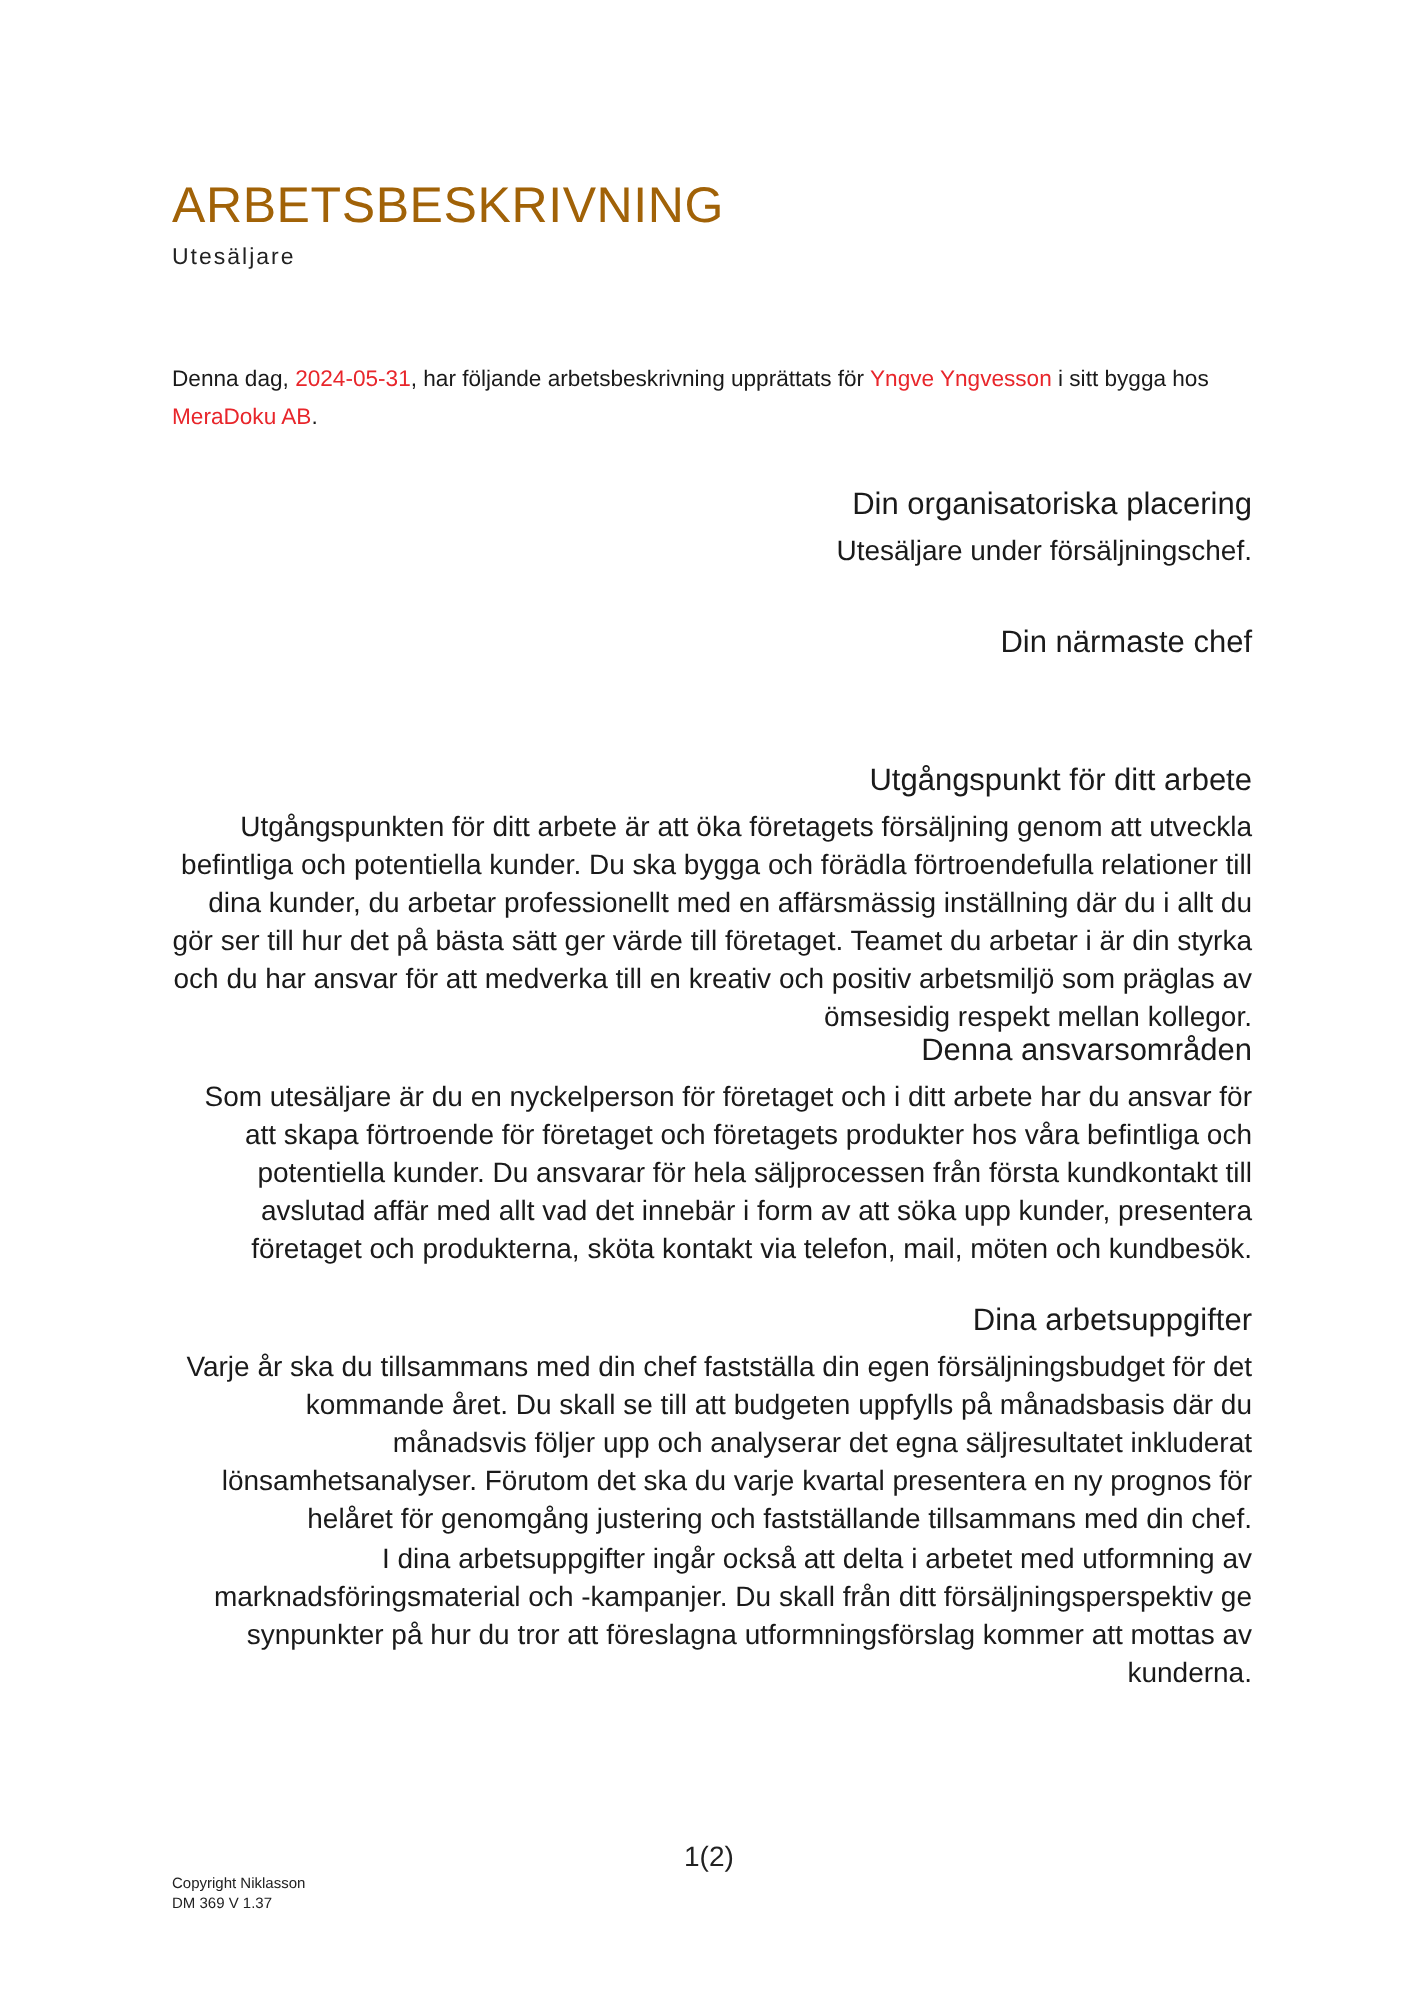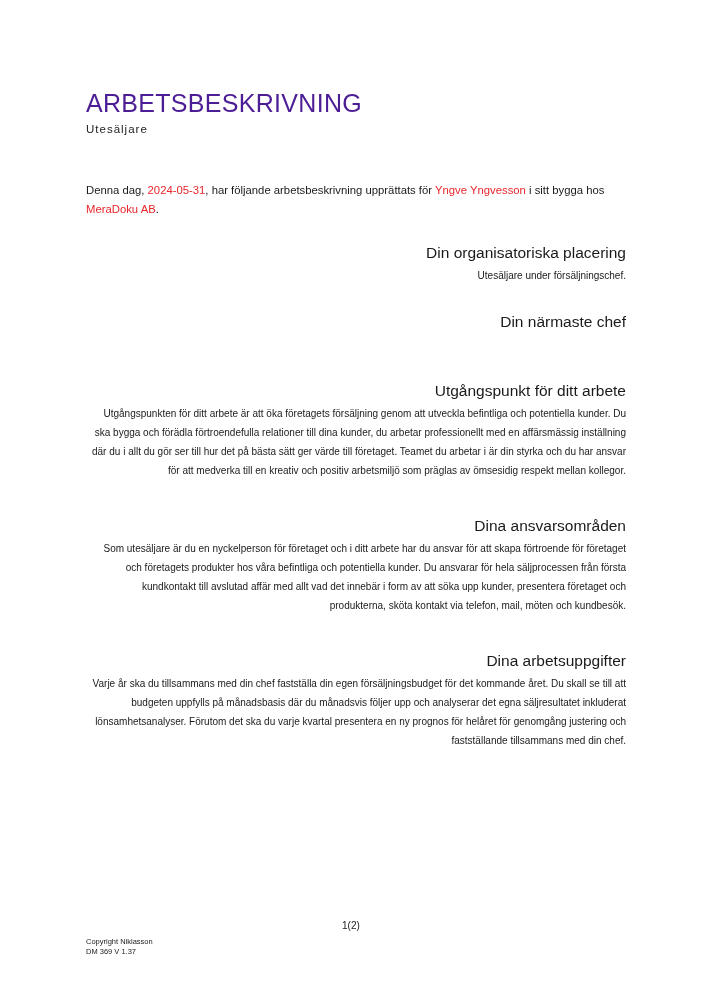--- a/index.html
+++ b/index.html
@@ -3,42 +3,42 @@
   <meta charset="utf-8">
   <style>
     html, body { margin: 0; padding: 0; background: #ffffff; }
     body {
       width: 707px; height: 1000px; position: relative; overflow: hidden;
       font-family: "Liberation Sans", sans-serif; color: #1a1a1a;
     }
     .page { position: absolute; left: 86px; top: 0; width: 540px; }
     .doc-title {
       position: absolute; top: 88px; left: 0;
-      font-size: 25px; letter-spacing: 0.3px; color: #4c1d95; font-weight: normal;
+      font-size: 25px; letter-spacing: 0.3px; color: #a16207; font-weight: normal;
       margin: 0; line-height: 30px;
     }
     .doc-subtitle {
       position: absolute; top: 121px; left: 0;
       font-size: 11.5px; letter-spacing: 1px; color: #222; line-height: 16px; text-align: center;
     }
     .intro {
       position: absolute; top: 181px; left: 0; width: 540px;
       font-size: 11.3px; line-height: 19px; margin: 0;
     }
     .red { color: #e8262b; }
     .section { position: absolute; left: 0; width: 540px; text-align: right; }
     .section h2 {
       margin: 0; font-weight: normal; font-size: 15.5px; color: #1a1a1a; line-height: 22px;
     }
     .section p {
-      margin: 2px 0 0 0; font-size: 10px; line-height: 19px; color: #1a1a1a;
+      margin: 2px 0 0 0; font-size: 14px; line-height: 19px; color: #1a1a1a;
     }
     .section p + p { margin-top: 1px; }
     .footer-page {
-      position: absolute; top: 920px; left: 342px; font-size: 10px; color: #222;
+      position: absolute; top: 920px; left: 342px; font-size: 14px; color: #222;
     }
     .footer-copy {
       position: absolute; top: 937px; left: 86px; font-size: 7.5px; line-height: 10px; color: #222;
     }
   </style>
 </head>
 <body>
 
 <div class="page">
   <h1 class="doc-title">ARBETSBESKRIVNING</h1>
@@ -54,27 +54,28 @@
   <div class="section" style="top:311px;">
     <h2>Din närmaste chef</h2>
   </div>
 
   <div class="section" style="top:380px;">
     <h2>Utgångspunkt för ditt arbete</h2>
     <p>Utgångspunkten för ditt arbete är att öka företagets försäljning genom att utveckla befintliga och potentiella kunder. Du ska bygga och förädla förtroendefulla relationer till dina kunder, du arbetar professionellt med en affärsmässig inställning där du i allt du gör ser till hur det på bästa sätt ger värde till företaget. Teamet du arbetar i är din styrka och du har ansvar för att medverka till en kreativ och positiv arbetsmiljö som präglas av ömsesidig respekt mellan kollegor.</p>
   </div>
 
   <div class="section" style="top:515px;">
-    <h2>Dina ansvarsområden</h2>
+    <h2>Denna ansvarsområden</h2>
     <p>Som utesäljare är du en nyckelperson för företaget och i ditt arbete har du ansvar för att skapa förtroende för företaget och företagets produkter hos våra befintliga och potentiella kunder. Du ansvarar för hela säljprocessen från första kundkontakt till avslutad affär med allt vad det innebär i form av att söka upp kunder, presentera företaget och produkterna, sköta kontakt via telefon, mail, möten och kundbesök.</p>
   </div>
 
   <div class="section" style="top:650px;">
     <h2>Dina arbetsuppgifter</h2>
     <p>Varje år ska du tillsammans med din chef fastställa din egen försäljningsbudget för det kommande året. Du skall se till att budgeten uppfylls på månadsbasis där du månadsvis följer upp och analyserar det egna säljresultatet inkluderat lönsamhetsanalyser. Förutom det ska du varje kvartal presentera en ny prognos för helåret för genomgång justering och fastställande tillsammans med din chef.</p>
+    <p>I dina arbetsuppgifter ingår också att delta i arbetet med utformning av marknadsföringsmaterial och -kampanjer. Du skall från ditt försäljningsperspektiv ge synpunkter på hur du tror att föreslagna utformningsförslag kommer att mottas av kunderna.</p>
   </div>
 </div>
 
 <div class="footer-page">1(2)</div>
 <div class="footer-copy">
   <div>Copyright Niklasson</div>
   <div>DM 369 V 1.37</div>
 </div>
 
 </body></html>

